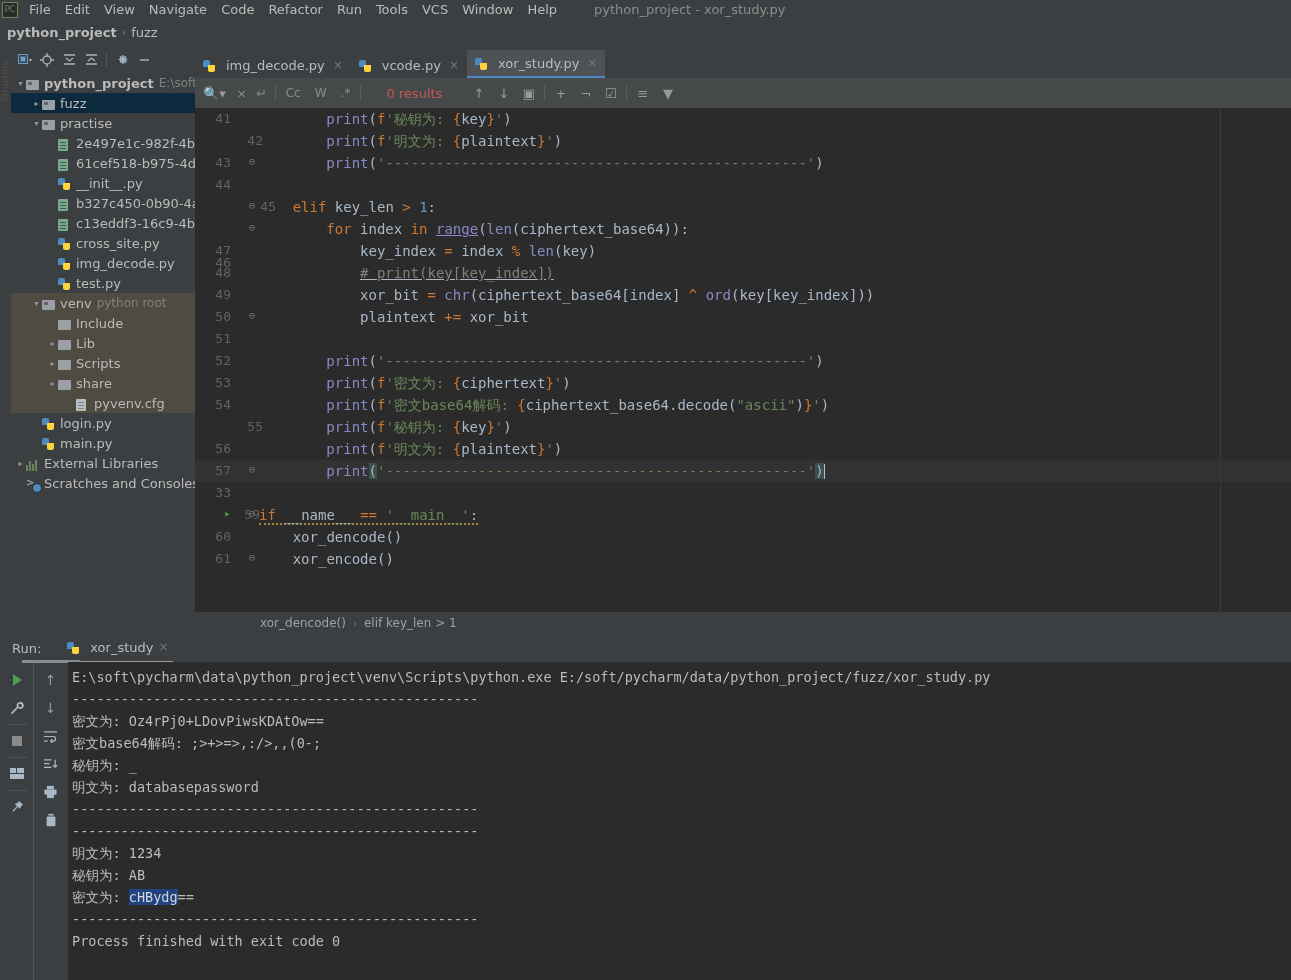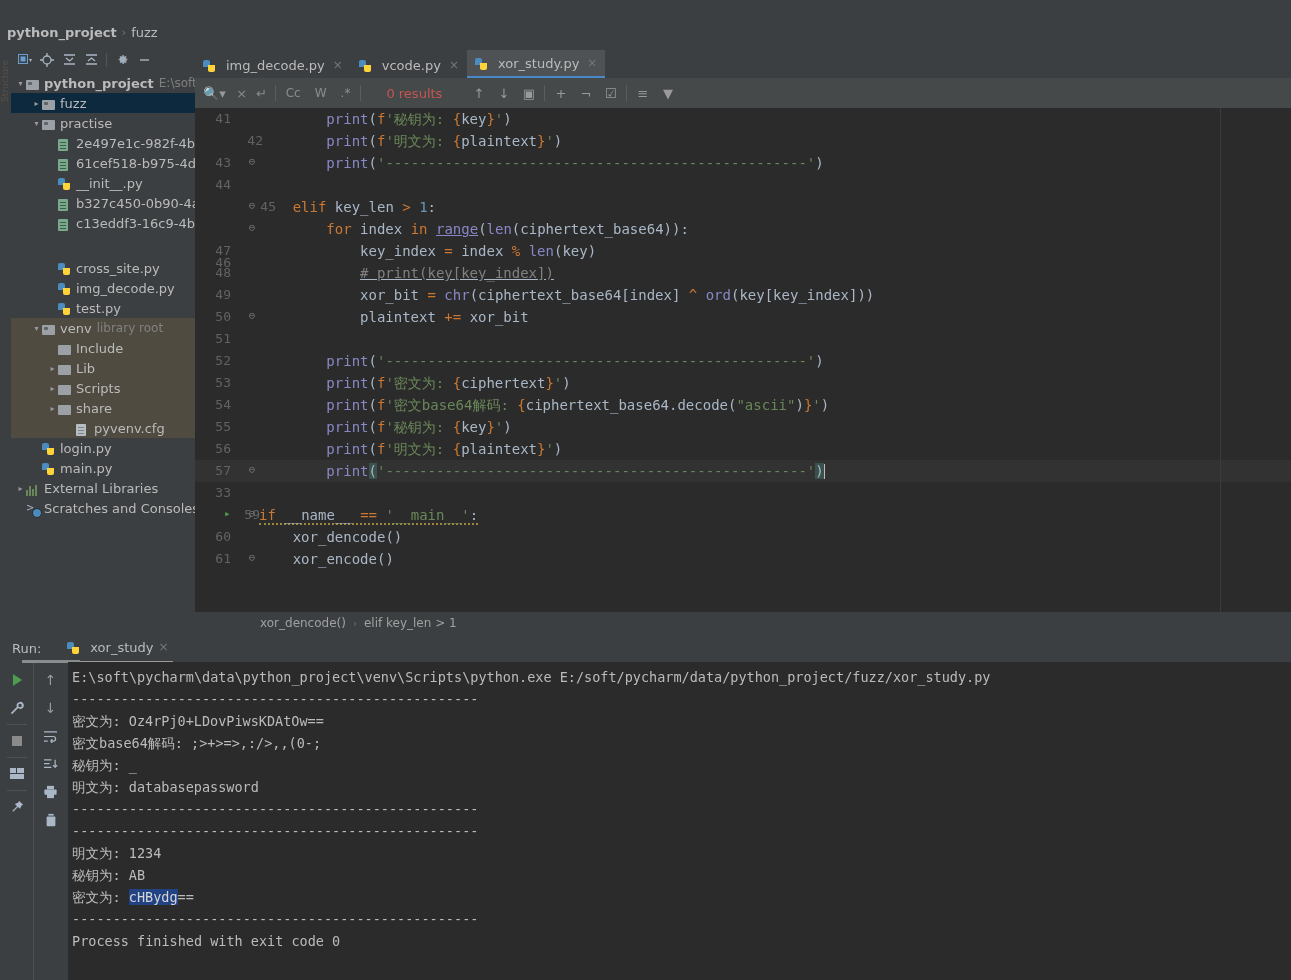--- a/index.html
+++ b/index.html
@@ -134,20 +134,35 @@
            color:#bbbbbb;line-height:22px;}
   .console div{white-space:pre;}
   .sel{background:#214283;color:#d5d5d5;}
   .tabscroll{position:absolute;left:22px;top:660px;width:58px;height:3px;background:#8a8d8e;}
 </style>
 </head>
 <body>
 
 <div class="app">
 
+  <div class="menubar">
+    <div class="logo-box">PC</div>
+    <div class="menu-item">File</div>
+    <div class="menu-item">Edit</div>
+    <div class="menu-item">View</div>
+    <div class="menu-item">Navigate</div>
+    <div class="menu-item">Code</div>
+    <div class="menu-item">Refactor</div>
+    <div class="menu-item">Run</div>
+    <div class="menu-item">Tools</div>
+    <div class="menu-item">VCS</div>
+    <div class="menu-item">Window</div>
+    <div class="menu-item">Help</div>
+    <div class="win-title">python_project - xor_study.py</div>
+  </div>
 
   <div class="navbar">
     <div class="nav-crumb bold">python_project</div>
     <div class="nav-sep">›</div>
     <div class="nav-crumb">fuzz</div>
   </div>
 
   <div class="leftstrip">
     <div class="vlabel">Structure</div>
   </div>
@@ -242,21 +257,21 @@
           </span>
           <span class="lbl">b327c450-0b90-4a</span>
         </div>
         <div class="row" style="padding-left: 36px;">
           <span class="arrow"></span>
           <span class="ficon">
             <span class="txt img"></span>
           </span>
           <span class="lbl">c13eddf3-16c9-4bb</span>
         </div>
-        <div class="row" style="padding-left: 36px; margin-top: 25px;">
+        <div class="row" style="padding-left: 36px;">
           <span class="arrow"></span>
           <span class="ficon">
             <span class="py"></span>
           </span>
           <span class="lbl">cross_site.py</span>
         </div>
         <div class="row" style="padding-left: 36px;">
           <span class="arrow"></span>
           <span class="ficon">
             <span class="py"></span>
@@ -269,21 +284,21 @@
             <span class="py"></span>
           </span>
           <span class="lbl">test.py</span>
         </div>
         <div class="row venvbg" style="padding-left: 20px;">
           <span class="arrow">▾</span>
           <span class="ficon">
             <span class="fold"></span>
           </span>
           <span class="lbl">venv</span>
-          <span class="dim">library root</span>
+          <span class="dim">python root</span>
         </div>
         <div class="row venvbg" style="padding-left: 36px;">
           <span class="arrow"></span>
           <span class="ficon">
             <span class="fold plain"></span>
           </span>
           <span class="lbl">Include</span>
         </div>
         <div class="row venvbg" style="padding-left: 36px;">
           <span class="arrow">▸</span>
@@ -425,21 +440,21 @@
         <div class="gut" style="top: 201px;">⊖</div>
         <div class="code" style="top: 201px; left: 165.04px;">plaintext <span class="kw">+</span><span class="kw">=</span> xor_bit</div>
         <div class="ln" style="top: 223px;">51</div>
         <div class="code" style="top: 223px; left: 64px;"></div>
         <div class="ln" style="top: 245px;">52</div>
         <div class="code" style="top: 245px; left: 131.36px;"><span class="bi">print</span>(<span class="str">'--------------------------------------------------'</span>)</div>
         <div class="ln" style="top: 267px;">53</div>
         <div class="code" style="top: 267px; left: 131.36px;"><span class="bi">print</span>(<span class="kw">f</span><span class="str">'</span><span class="str">密文为: </span><span class="brace">{</span><span style="color:#a9b7c6">ciphertext</span><span class="brace">}</span><span class="str">'</span>)</div>
         <div class="ln" style="top: 289px;">54</div>
         <div class="code" style="top: 289px; left: 131.36px;"><span class="bi">print</span>(<span class="kw">f</span><span class="str">'</span><span class="str">密文base64解码: </span><span class="brace">{</span><span style="color:#a9b7c6">ciphertext_base64.decode(<span class="str">"ascii"</span>)</span><span class="brace">}</span><span class="str">'</span>)</div>
-        <div class="ln" style="top: 311px;">55</div>
+        <div class="ln" style="top: 311px; padding-left: 32px;">55</div>
         <div class="code" style="top: 311px; left: 131.36px;"><span class="bi">print</span>(<span class="kw">f</span><span class="str">'</span><span class="str">秘钥为: </span><span class="brace">{</span><span style="color:#a9b7c6">key</span><span class="brace">}</span><span class="str">'</span>)</div>
         <div class="ln" style="top: 333px;">56</div>
         <div class="code" style="top: 333px; left: 131.36px;"><span class="bi">print</span>(<span class="kw">f</span><span class="str">'</span><span class="str">明文为: </span><span class="brace">{</span><span style="color:#a9b7c6">plaintext</span><span class="brace">}</span><span class="str">'</span>)</div>
         <div class="ln" style="top: 355px;">57</div>
         <div class="gut" style="top: 355px;">⊖</div>
         <div class="code" style="top: 355px; left: 131.36px;"><span class="bi">print</span><span class="mb">(</span><span class="str">'--------------------------------------------------'</span><span class="mb">)</span><span class="caret"></span></div>
         <div class="ln" style="top: 377px;">33</div>
         <div class="code" style="top: 377px; left: 64px;"></div>
         <div class="ln" style="top: 399px; margin-left: 29px;">59</div>
         <div class="runarrow" style="top: 399px;">▸</div>

